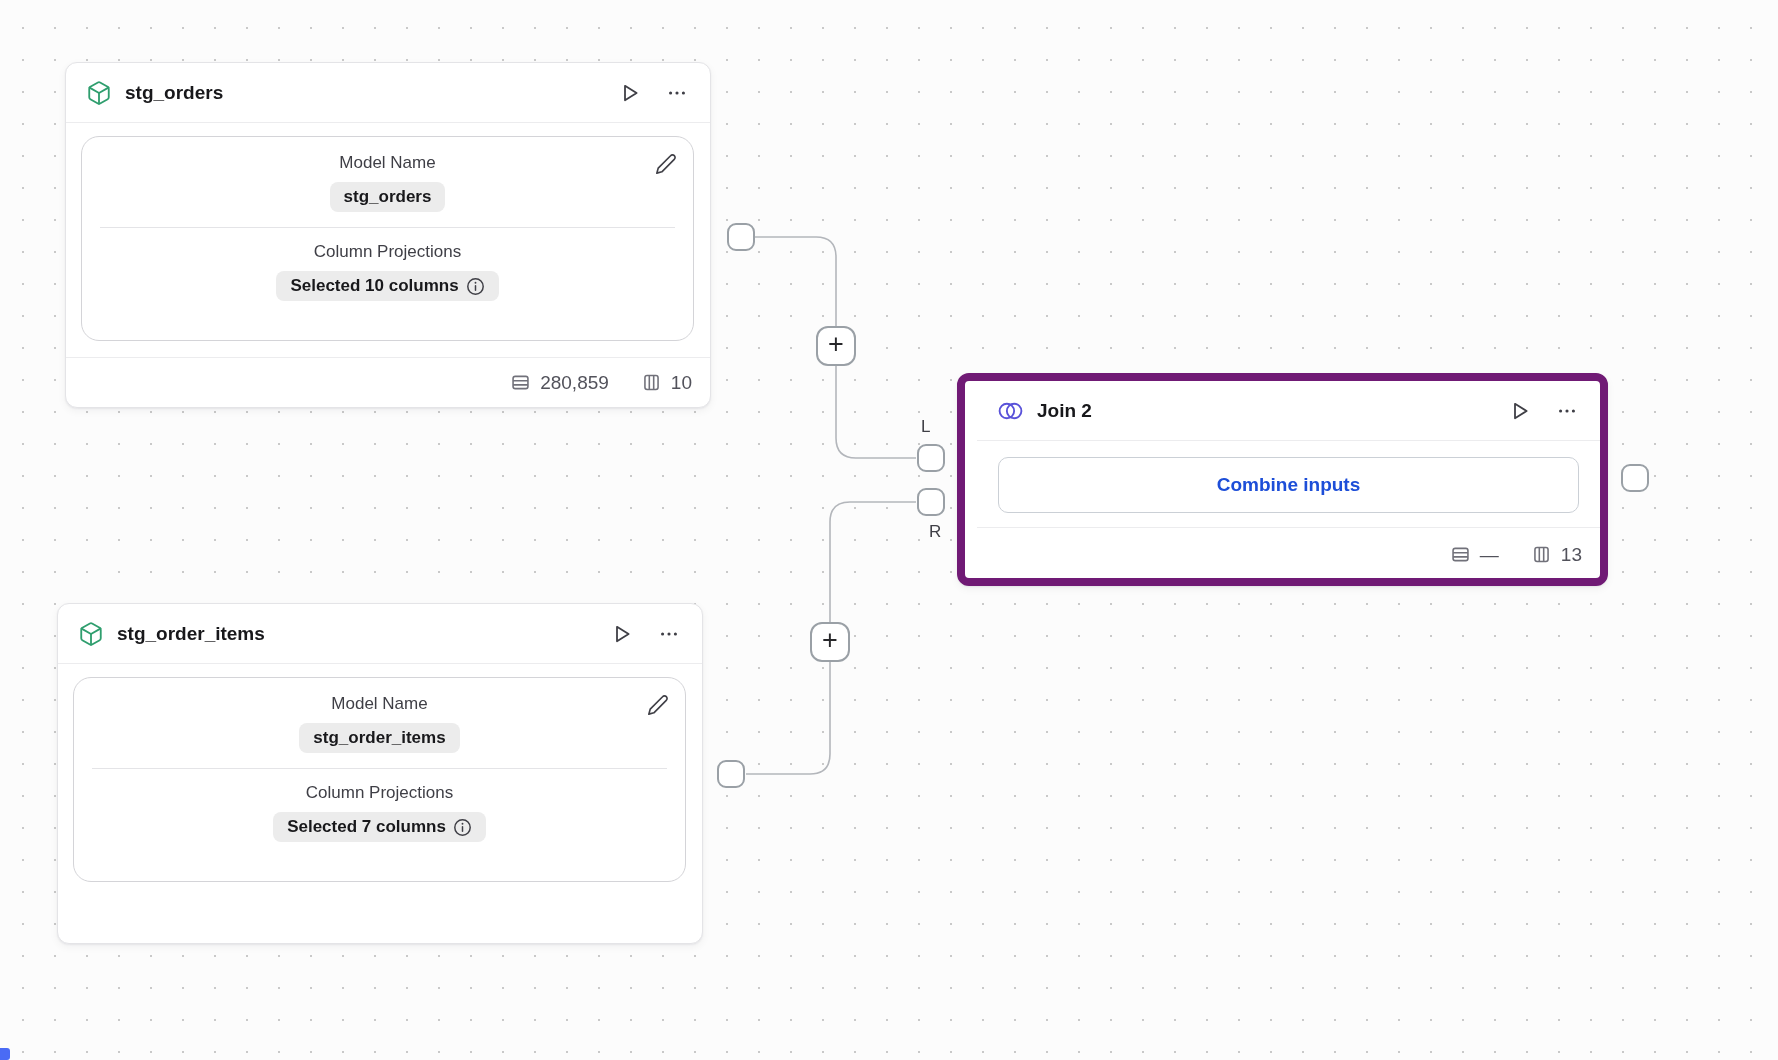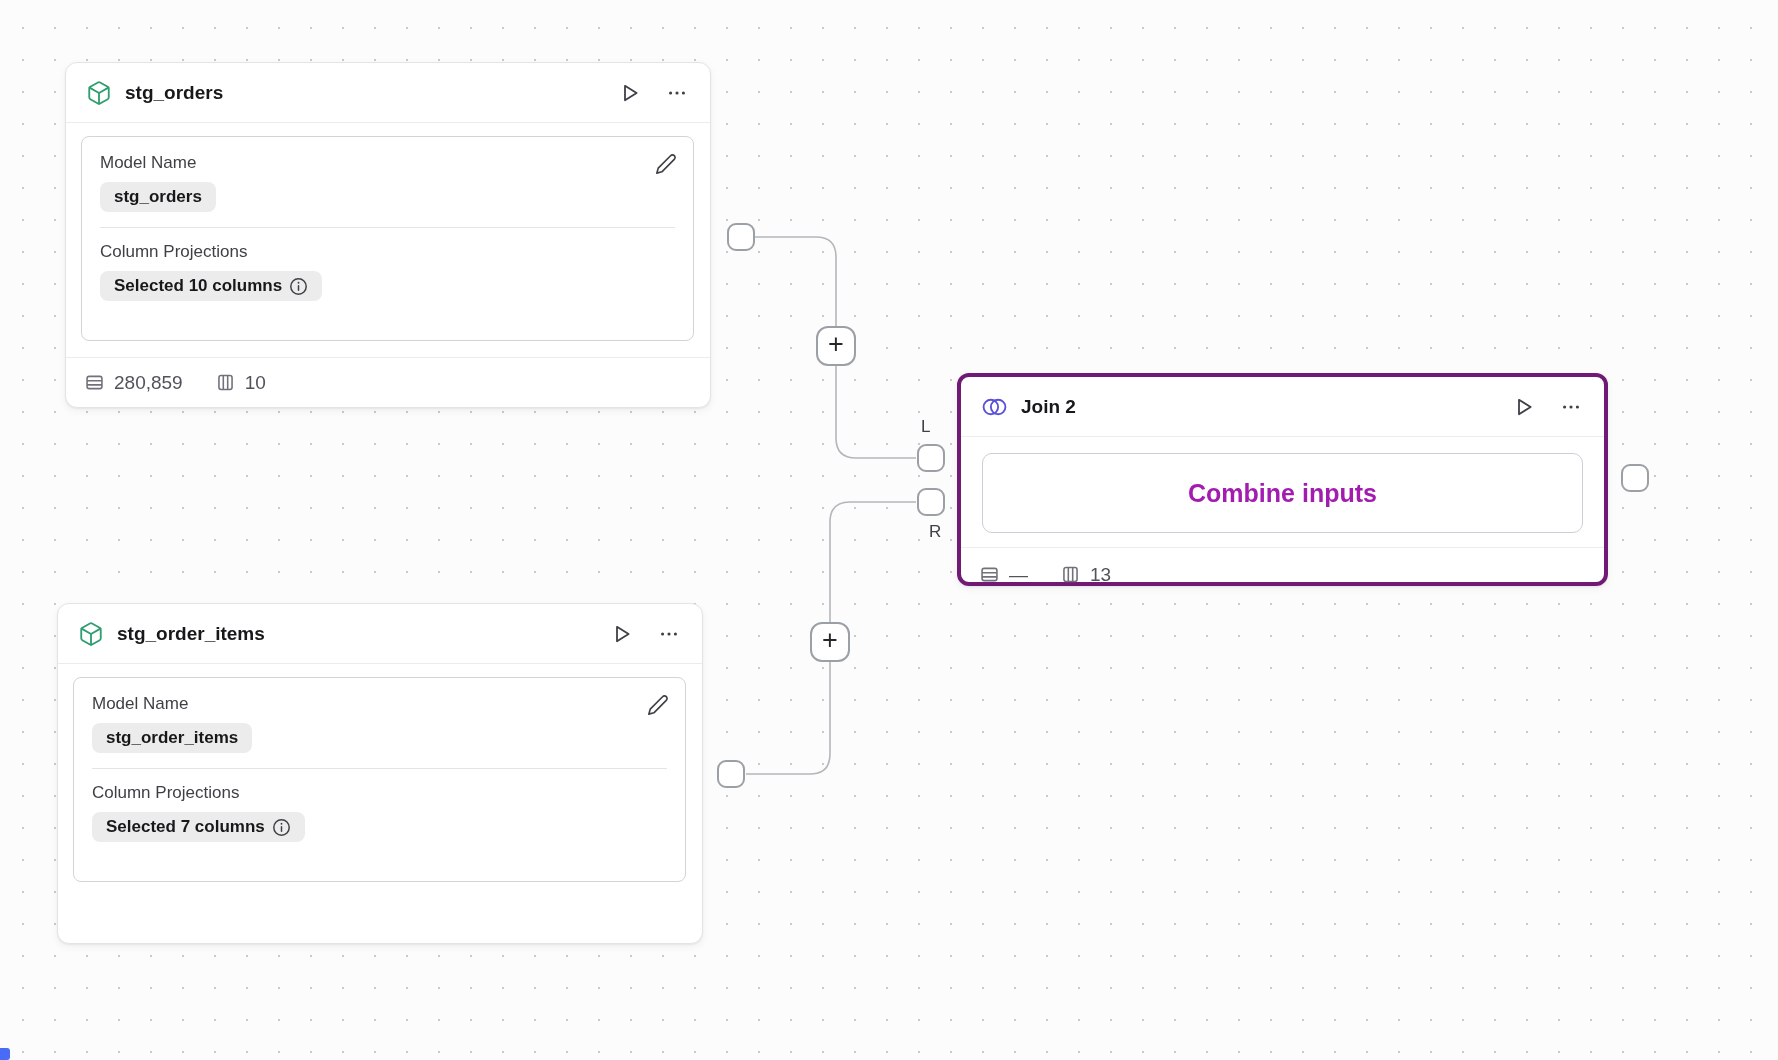--- a/index.html
+++ b/index.html
@@ -37,51 +37,52 @@
     white-space:nowrap; overflow:hidden;
   }
   .icon-btn {
     background:none; border:none; padding:4px; cursor:pointer;
     display:flex; align-items:center; justify-content:center;
   }
   .icon-btn + .icon-btn { margin-left:16px; }
 
   .node-body { flex:1 1 auto; padding:13px 16px 0 15px; }
   .inner-card {
-    border:1.5px solid #d4d4d8; border-radius:8px;
+    border:1.5px solid #d4d4d8; border-radius:18px;
     padding:16px 18px 20px 18px; position:relative;
     height:205px;
+    text-align:center;
   }
   .field-label { font-size:17px; color:#3f3f46; }
   .chip {
     display:inline-flex; align-items:center; gap:7px;
     background:#ececec; border-radius:8px;
     padding:5px 14px; margin-top:9px;
     font-size:17px; font-weight:600; color:#18181b;
     white-space:nowrap;
   }
   .card-divider { border:none; border-top:1px solid #e4e4e7; margin:15px 0 14px 0; }
   .card-edit { position:absolute; top:12px; right:12px; }
 
   .node-footer {
     flex:0 0 50px; border-top:1px solid #ececee;
-    display:flex; align-items:center; justify-content:flex-start;
+    display:flex; align-items:center; justify-content:flex-end;
     gap:9px; padding:0 18px;
     font-size:19px; font-weight:500; color:#52525b;
   }
   .node-footer .stat-gap { width:14px; }
 
   
-  .node.join { border:4px solid #701a75; }
+  .node.join { border:8px solid #701a75;padding-left:12px; }
   .join-body { flex:1 1 auto; padding:16px 21px 0 21px; }
   .combine-btn {
-    width:100%; height:80px;
+    width:100%; height:56px;
     background:#fff; border:1.5px solid #cbd0d6; border-radius:10px;
     font-family:"Liberation Sans", sans-serif;
-    font-size:25px; font-weight:700; color:#a21caf;
+    font-size:19px; font-weight:700; color:#1d4ed8;
     cursor:pointer;
   }
   .node.join .node-footer { flex:0 0 54px; margin-top:14px; }
 
   
   .port {
     position:absolute; width:28px; height:28px;
     background:#fff; border:2px solid #9aa0a6; border-radius:9px;
   }
   .plus-btn {

